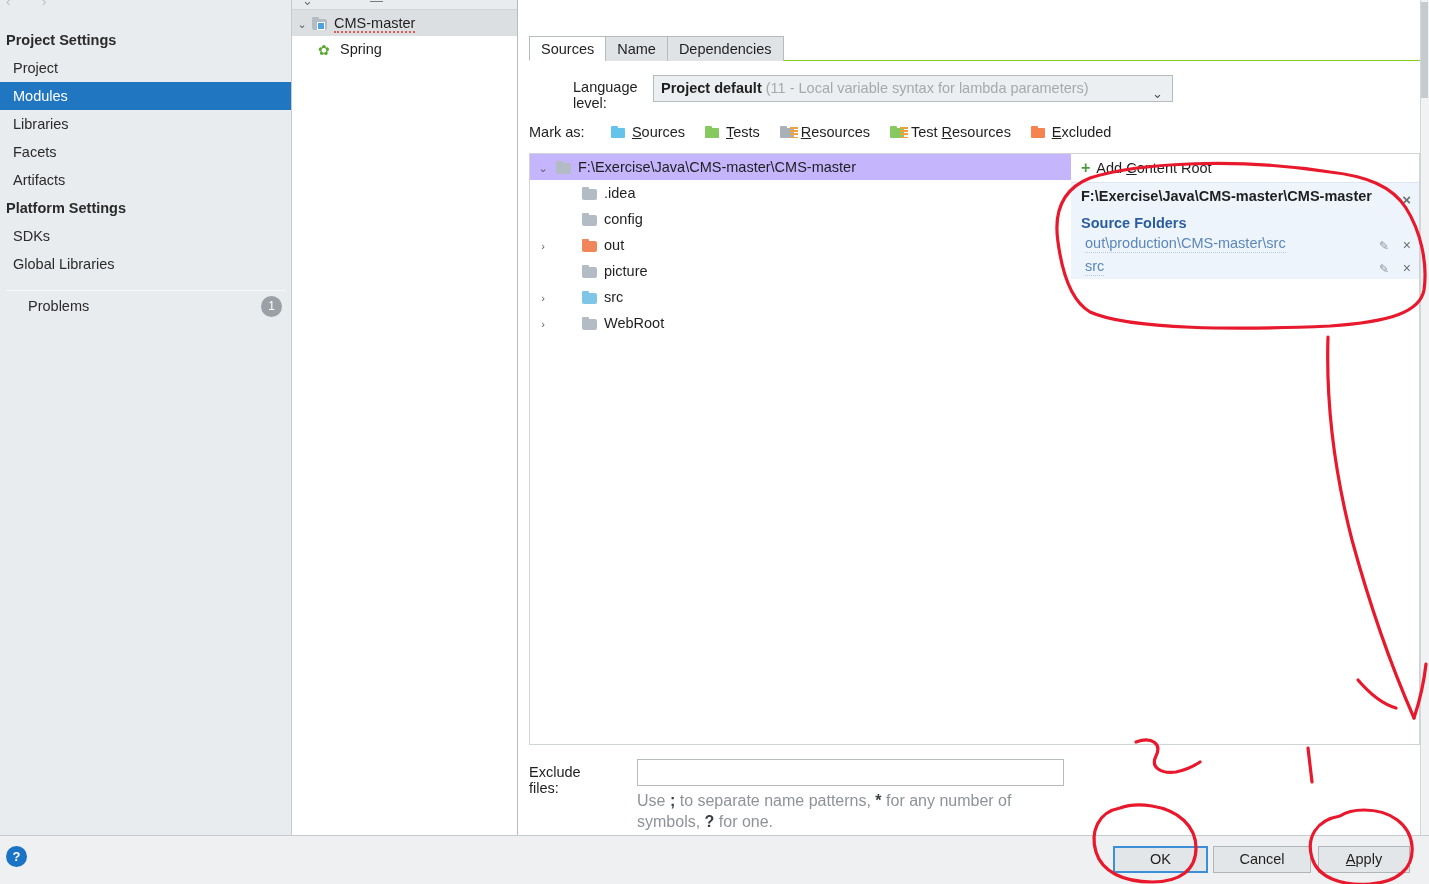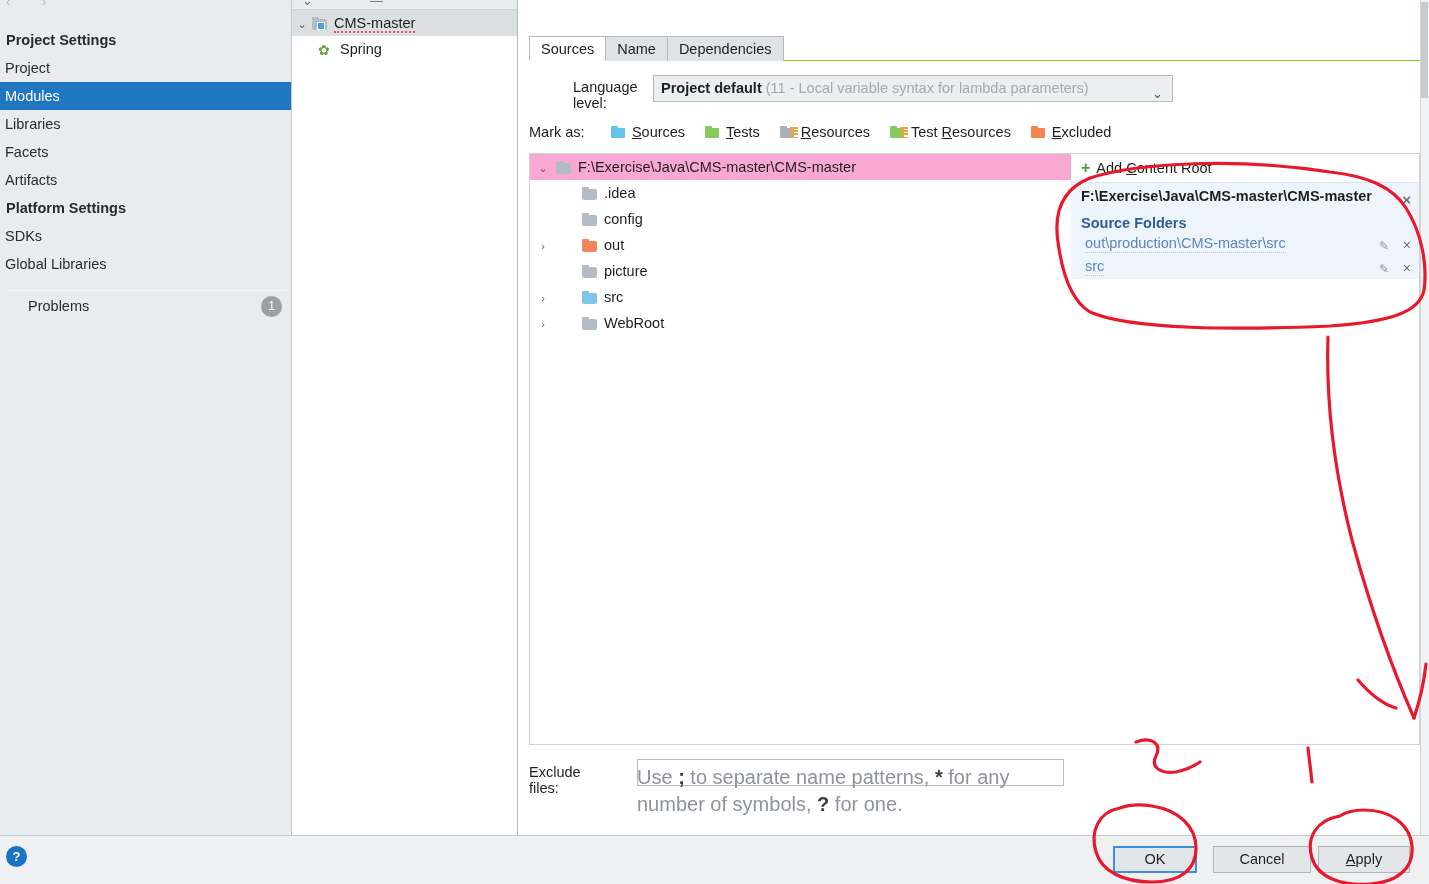--- a/index.html
+++ b/index.html
@@ -17,21 +17,21 @@
   #sidebar {
     position: absolute; left: 0; top: 0; width: 292px; height: 835px;
     background: #e8ecef;
   }
   .nav-arrows { position: absolute; left: 6px; top: -6px; font-size: 13px; color: #b9bec2; letter-spacing: 14px; }
   .side-group {
     font-weight: bold; font-size: 14.5px; color: #2b2b2b;
     padding: 6px 0 6px 6px;
   }
   .side-item {
-    height: 28px; line-height: 28px; padding-left: 5px;
+    height: 28px; line-height: 28px; padding-left: 13px;
     font-size: 14.5px; color: #2b2b2b; cursor: default;
   }
   .side-item.selected { background: #2176c1; color: #ffffff; }
   .side-sep { height: 1px; background: #d2d7db; margin: 12px 6px 0 6px;
               border-bottom: 1px solid #f4f6f7; }
   .problems-row {
     position: relative; height: 30px; line-height: 30px;
     padding-left: 20px; font-size: 14.5px; color: #2b2b2b; margin-left: 8px;
   }
   .badge {
@@ -116,21 +116,21 @@
   .mi-lines { position: absolute; right: -1px; top: 2px; width: 8px; height: 11px; }
   .mi-lines i { display: block; height: 1.6px; background: #f0a13c; margin-bottom: 1.6px; }
   .mnem { text-decoration: underline; }
 
   #tree-area {
     position: absolute; left: 11px; top: 153px; width: 542px; bottom: 90px;
     background: #ffffff; border: 1px solid #cfd3d6; border-right: none;
     overflow: hidden;
   }
   .tr-row { position: relative; height: 26px; line-height: 26px; white-space: nowrap; font-size: 14.5px; }
-  .tr-row.selected { background: #f9a8d4; }
+  .tr-row.selected { background: #c4b5fd; }
   .tr-chev { display: inline-block; width: 26px; text-align: center; color: #5d6165; font-size: 11px; }
 
   #roots-panel {
     position: absolute; left: 553px; top: 153px; right: 9px; bottom: 90px;
     background: #ffffff; border: 1px solid #cfd3d6; border-left: none;
   }
   #add-root { position: relative; height: 28px; line-height: 28px; padding-left: 10px; font-size: 14.5px; color: #1f1f1f; }
   .plus-ic { color: #4a9c3f; font-weight: bold; font-size: 16px; margin-right: 6px; }
   #root-card { background: #eef4fb; border-top: 1px solid #dde6f0; }
   #root-head { position: relative; height: 26px; line-height: 26px; padding-left: 10px; font-weight: bold; font-size: 14.5px; color: #1f1f1f; }
@@ -141,36 +141,36 @@
   .pencil { position: absolute; right: 30px; top: 3px; color: #8d9399; font-size: 12px; }
   .sf-x { position: absolute; right: 8px; top: 2px; color: #6a6f73; font-size: 14px; }
 
   #exclude-row { position: absolute; left: 11px; bottom: 48px; height: 28px; }
   #exclude-label { position: absolute; left: 0; top: 5px; font-size: 14.5px; }
   #exclude-input {
     position: absolute; left: 108px; top: 0; width: 427px; height: 27px;
     border: 1px solid #b6bbbe; background: #ffffff; padding: 0 5px;
     font-family: "Liberation Sans", sans-serif; font-size: 14.5px;
   }
-  #exclude-hint { position: absolute; left: 119px; bottom: 17px; width: 420px; font-size: 20px; color: #8d9399; line-height: 27px; }
+  #exclude-hint { position: absolute; left: 119px; bottom: 3px; width: 420px; font-size: 16px; color: #8d9399; line-height: 21px; }
   #exclude-hint b { color: #3a3f43; font-weight: bold; }
 
   
   #bottom-bar { position: absolute; left: 0; bottom: 0; width: 1429px; height: 49px; background: #eef0f1; border-top: 1px solid #c5cacd; }
   #help-btn {
     position: absolute; left: 6px; top: 10px; width: 21px; height: 21px;
     border-radius: 50%; background: #1a73c4; color: #fff;
     font-size: 13px; font-weight: bold; text-align: center; line-height: 21px; cursor: default;
   }
   .dlg-btn {
     position: absolute; top: 10px; height: 27px; line-height: 25px;
     background: #e3e6e8; border: 1px solid #b0b5b9; text-align: center;
     font-size: 14.5px; color: #1f1f1f; cursor: default;
   }
-  #ok-btn { left: 1113px; width: 84px; border: 2px solid #3a8fd8; background: #e3e6e8; line-height: 23px; }
+  #ok-btn { left: 1113px; width: 95px; border: 2px solid #3a8fd8; background: #e3e6e8; line-height: 23px; }
   #cancel-btn { left: 1213px; width: 98px; }
   #apply-btn { left: 1318px; width: 92px; }
 
   
   #right-strip { position: absolute; right: 0; top: 0; width: 9px; height: 835px; background: #f0f2f3; border-left: 1px solid #d3d7da; }
   #right-thumb { position: absolute; right: 1px; top: 2px; width: 7px; height: 96px; background: #c6cbcf; }
 
   
   #ink { position: absolute; left: 0; top: 0; width: 1429px; height: 884px; pointer-events: none; }
 </style>

